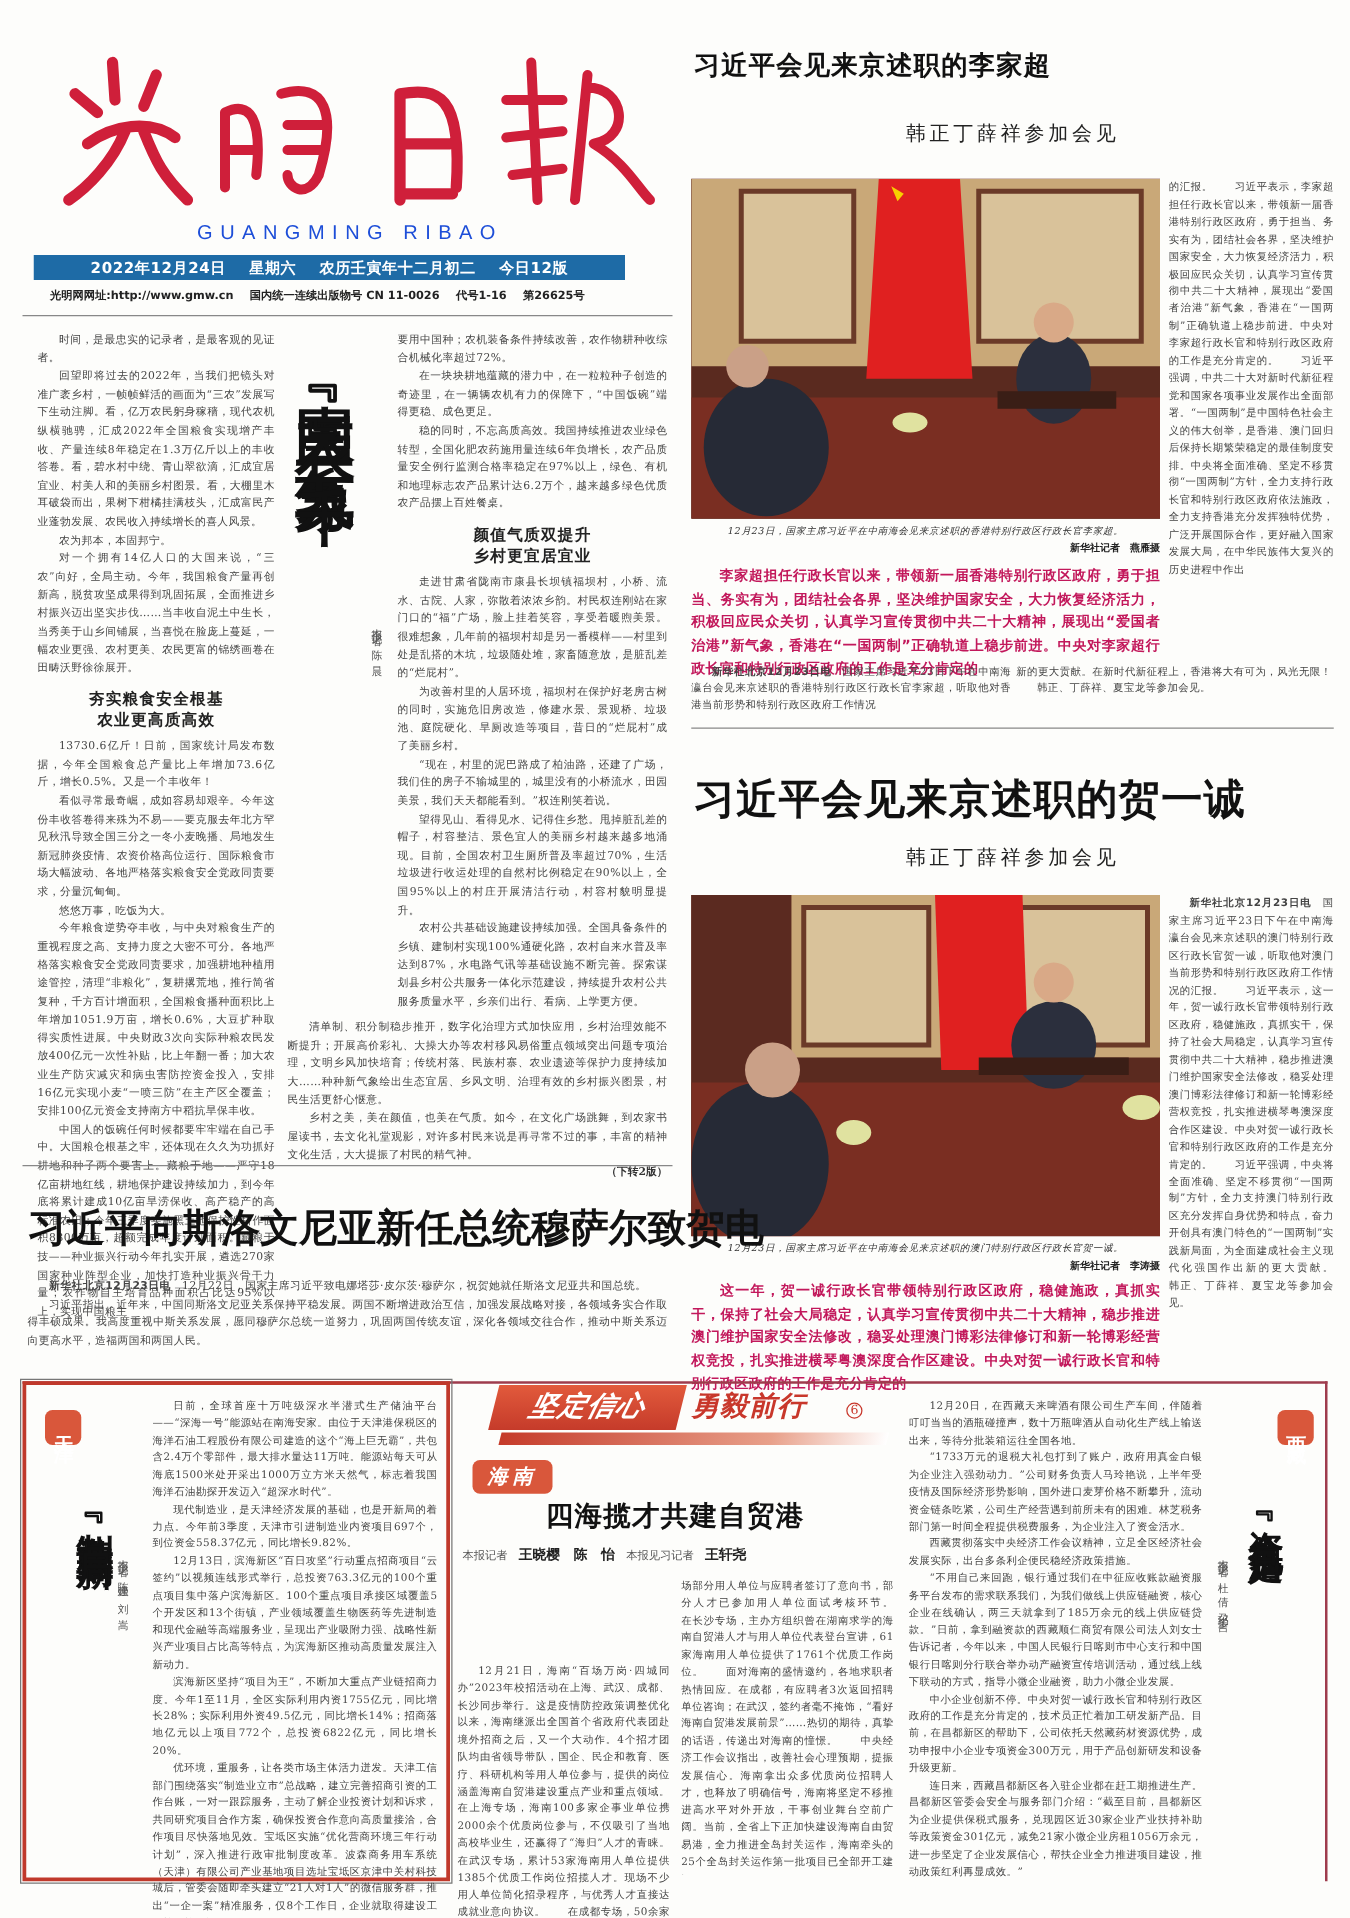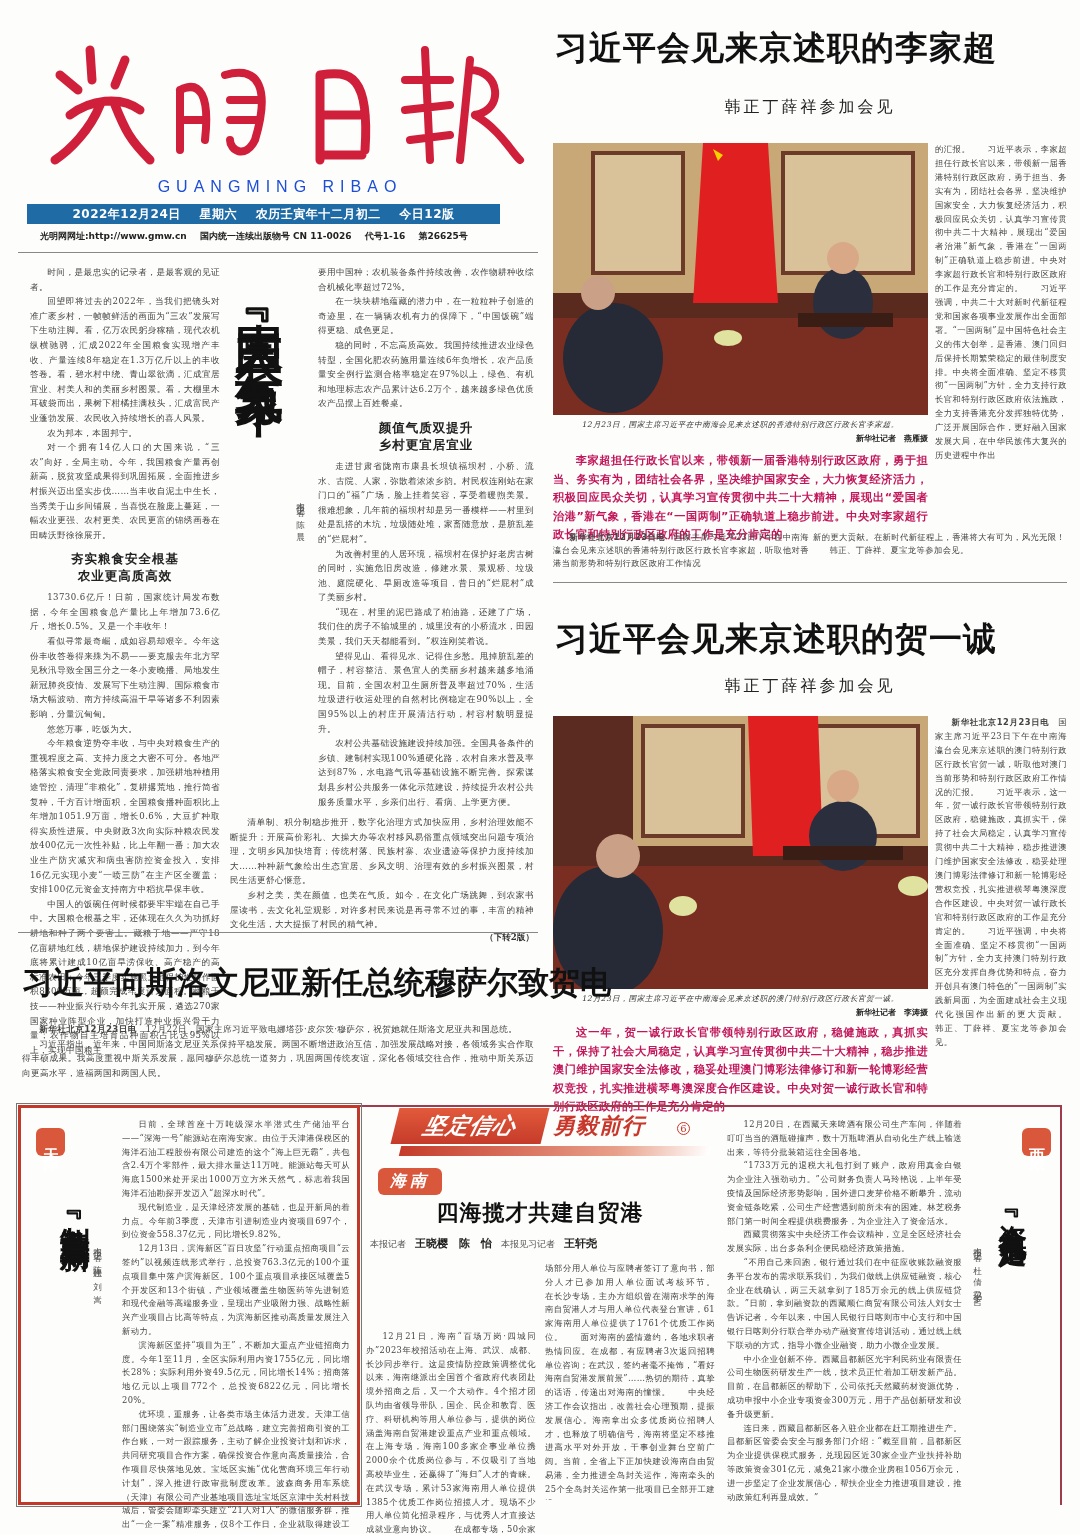--- a/index.html
+++ b/index.html
@@ -75,21 +75,21 @@
   <span>今日12版</span>
 </div>
 <div class="abs" id="pubinfo">
   <span>光明网网址:http://www.gmw.cn</span>
   <span>国内统一连续出版物号 CN 11-0026</span>
   <span>代号1-16</span>
   <span>第26625号</span>
 </div>
 <div class="abs rule" style="left:18px;top:252px;width:520px;"></div>
 
-<div class="abs hl-big" style="left:555px;top:26px;font-size:33px;">习近平会见来京述职的李家超</div>
+<div class="abs hl-big" style="left:555px;top:38px;font-size:21px;">习近平会见来京述职的李家超</div>
 <div class="abs hl-sub" style="left:555px;top:97px;width:510px;font-size:16px;">韩正丁薛祥参加会见</div>
 
 <div class="abs photo" style="left:553px;top:143px;width:375px;height:272px;">
   <svg viewBox="0 0 375 272" preserveAspectRatio="none">
     <rect width="375" height="272" fill="#5a2a1f"></rect>
     <rect x="0" y="0" width="375" height="150" fill="#c9a878"></rect>
     <rect x="40" y="10" width="90" height="120" fill="#d9c29a" stroke="#6b3a28" stroke-width="4"></rect>
     <rect x="230" y="10" width="130" height="120" fill="#d9c29a" stroke="#6b3a28" stroke-width="4"></rect>
     <path d="M150 0 L215 0 L225 160 L140 160 Z" fill="#e02020"></path>
     <path d="M160 6 L170 12 L165 18 Z" fill="#f7d000"></path>
@@ -151,21 +151,21 @@
 <div class="abs" style="left:30px;top:265px;width:190px;">
   <p class="body">时间，是最忠实的记录者，是最客观的见证者。</p>
   <p class="body">回望即将过去的2022年，当我们把镜头对准广袤乡村，一帧帧鲜活的画面为“三农”发展写下生动注脚。看，亿万农民躬身稼穑，现代农机纵横驰骋，汇成2022年全国粮食实现增产丰收、产量连续8年稳定在1.3万亿斤以上的丰收答卷。看，碧水村中绕、青山翠欲滴，汇成宜居宜业、村美人和的美丽乡村图景。看，大棚里木耳破袋而出，果树下柑橘挂满枝头，汇成富民产业蓬勃发展、农民收入持续增长的喜人风景。</p>
   <p class="body">农为邦本，本固邦宁。</p>
   <p class="body">对一个拥有14亿人口的大国来说，“三农”向好，全局主动。今年，我国粮食产量再创新高，脱贫攻坚成果得到巩固拓展，全面推进乡村振兴迈出坚实步伐……当丰收自泥土中生长，当秀美于山乡间铺展，当喜悦在脸庞上蔓延，一幅农业更强、农村更美、农民更富的锦绣画卷在田畴沃野徐徐展开。</p>
   <div class="subhead" style="margin:8px 0 6px;">
     <div>夯实粮食安全根基</div>
     <div>农业更高质高效</div>
   </div>
   <p class="body">13730.6亿斤！日前，国家统计局发布数据，今年全国粮食总产量比上年增加73.6亿斤，增长0.5%。又是一个丰收年！</p>
-  <p class="body">看似寻常最奇崛，成如容易却艰辛。今年这份丰收答卷得来殊为不易——要克服去年北方罕见秋汛导致全国三分之一冬小麦晚播、局地发生新冠肺炎疫情、发展写下生动注脚、国际粮食市场大幅波动、南方持续高温干旱等诸多不利因素影响，分量沉甸甸。</p>
+  <p class="body">看似寻常最奇崛，成如容易却艰辛。今年这份丰收答卷得来殊为不易——要克服去年北方罕见秋汛导致全国三分之一冬小麦晚播、局地发生新冠肺炎疫情、农资价格高位运行、国际粮食市场大幅波动、各地严格落实粮食安全党政同责要求，分量沉甸甸。</p>
   <p class="body">悠悠万事，吃饭为大。</p>
   <p class="body">今年粮食逆势夺丰收，与中央对粮食生产的重视程度之高、支持力度之大密不可分。各地严格落实粮食安全党政同责要求，加强耕地种植用途管控，清理“非粮化”，复耕撂荒地，推行简省复种，千方百计增面积，全国粮食播种面积比上年增加1051.9万亩，增长0.6%，大豆扩种取得实质性进展。中央财政3次向实际种粮农民发放400亿元一次性补贴，比上年翻一番；加大农业生产防灾减灾和病虫害防控资金投入，安排16亿元实现小麦“一喷三防”在主产区全覆盖；安排100亿元资金支持南方中稻抗旱保丰收。</p>
   <p class="body">中国人的饭碗任何时候都要牢牢端在自己手中。大国粮仓根基之牢，还体现在久久为功抓好耕地和种子两个要害上。藏粮于地——严守18亿亩耕地红线，耕地保护建设持续加力，到今年底将累计建成10亿亩旱涝保收、高产稳产的高标准农田；今年三季度实施黑土地保护性耕作面积8300万亩，超额完成年度计划面积。藏粮于技——种业振兴行动今年扎实开展，遴选270家国家种业阵型企业，加快打造种业振兴骨干力量；农作物自主培育品种面积占比达95%以上，实现中国粮主</p>
 </div>
 
 <div class="abs vtitle" style="left:232px;top:285px;font-size:48px;height:520px;line-height:56px;">
   <span>大国『三农』</span><span style="display:inline-block;height:28px;"></span><span>气象万千</span>
 </div>
 <div class="abs vbyline" style="left:295px;top:495px;height:120px;">本报记者　陈　晨</div>
 
@@ -226,18 +226,18 @@
 </div>
 <div class="abs" style="left:545px;top:1262px;width:170px;height:238px;overflow:hidden;">
   <p class="body noindent" style="font-size:8.3px;line-height:13.8px;">场部分用人单位与应聘者签订了意向书，部分人才已参加用人单位面试考核环节。　　在长沙专场，主办方组织曾在湖南求学的海南自贸港人才与用人单位代表登台宣讲，61家海南用人单位提供了1761个优质工作岗位。　　面对海南的盛情邀约，各地求职者热情回应。在成都，有应聘者3次返回招聘单位咨询；在武汉，签约者毫不掩饰，“看好海南自贸港发展前景”……热切的期待，真挚的话语，传递出对海南的憧憬。　　中央经济工作会议指出，改善社会心理预期，提振发展信心。海南拿出众多优质岗位招聘人才，也释放了明确信号，海南将坚定不移推进高水平对外开放，干事创业舞台空前广阔。当前，全省上下正加快建设海南自由贸易港，全力推进全岛封关运作，海南牵头的25个全岛封关运作第一批项目已全部开工建设。</p>
 </div>
 
 <div class="abs" style="left:727px;top:1118px;width:235px;height:385px;overflow:hidden;">
   <p class="body" style="font-size:8.3px;line-height:13.8px;">12月20日，在西藏天来啤酒有限公司生产车间，伴随着叮叮当当的酒瓶碰撞声，数十万瓶啤酒从自动化生产线上输送出来，等待分批装箱运往全国各地。</p>
   <p class="body" style="font-size:8.3px;line-height:13.8px;">“1733万元的退税大礼包打到了账户，政府用真金白银为企业注入强劲动力。”公司财务负责人马玲艳说，上半年受疫情及国际经济形势影响，国外进口麦芽价格不断攀升，流动资金链条吃紧，公司生产经营遇到前所未有的困难。林芝税务部门第一时间全程提供税费服务，为企业注入了资金活水。</p>
   <p class="body" style="font-size:8.3px;line-height:13.8px;">西藏贯彻落实中央经济工作会议精神，立足全区经济社会发展实际，出台多条利企便民稳经济政策措施。</p>
   <p class="body" style="font-size:8.3px;line-height:13.8px;">“不用自己来回跑，银行通过我们在中征应收账款融资服务平台发布的需求联系我们，为我们做线上供应链融资，核心企业在线确认，两三天就拿到了185万余元的线上供应链贷款。”日前，拿到融资款的西藏顺仁商贸有限公司法人刘女士告诉记者，今年以来，中国人民银行日喀则市中心支行和中国银行日喀则分行联合举办动产融资宣传培训活动，通过线上线下联动的方式，指导小微企业融资，助力小微企业发展。</p>
-  <p class="body" style="font-size:8.3px;line-height:13.8px;">中小企业创新不停。西藏昌都新区光宇利民药业有限责任公司生物医药研发生产一线，技术员正忙着加工研发新产品。目前，在昌都新区的帮助下，公司依托天然藏药材资源优势，成功申报中小企业专项资金300万元，用于产品创新研发和设备升级更新。</p>
+  <p class="body" style="font-size:8.3px;line-height:13.8px;">中小企业创新不停。中央对贺一诚行政长官和特别行政区政府的工作是充分肯定的，技术员正忙着加工研发新产品。目前，在昌都新区的帮助下，公司依托天然藏药材资源优势，成功申报中小企业专项资金300万元，用于产品创新研发和设备升级更新。</p>
   <p class="body" style="font-size:8.3px;line-height:13.8px;">连日来，西藏昌都新区各入驻企业都在赶工期推进生产。昌都新区管委会安全与服务部门介绍：“截至目前，昌都新区为企业提供保税式服务，兑现园区近30家企业产业扶持补助等政策资金301亿元，减免21家小微企业房租1056万余元，进一步坚定了企业发展信心，帮扶企业全力推进项目建设，推动政策红利再显成效。”</p>
 </div>
 <div class="abs region-tag vertical" style="left:1022px;top:1128px;">西藏</div>
 <div class="abs vtitle" style="left:995px;top:1200px;font-size:28px;height:300px;line-height:34px;letter-spacing:2px;">『资金大礼包』活力足</div>
 <div class="abs vbyline" style="left:972px;top:1240px;height:170px;">本报记者　杜　倩　尕玛多吉</div>
 
 </body></html>

